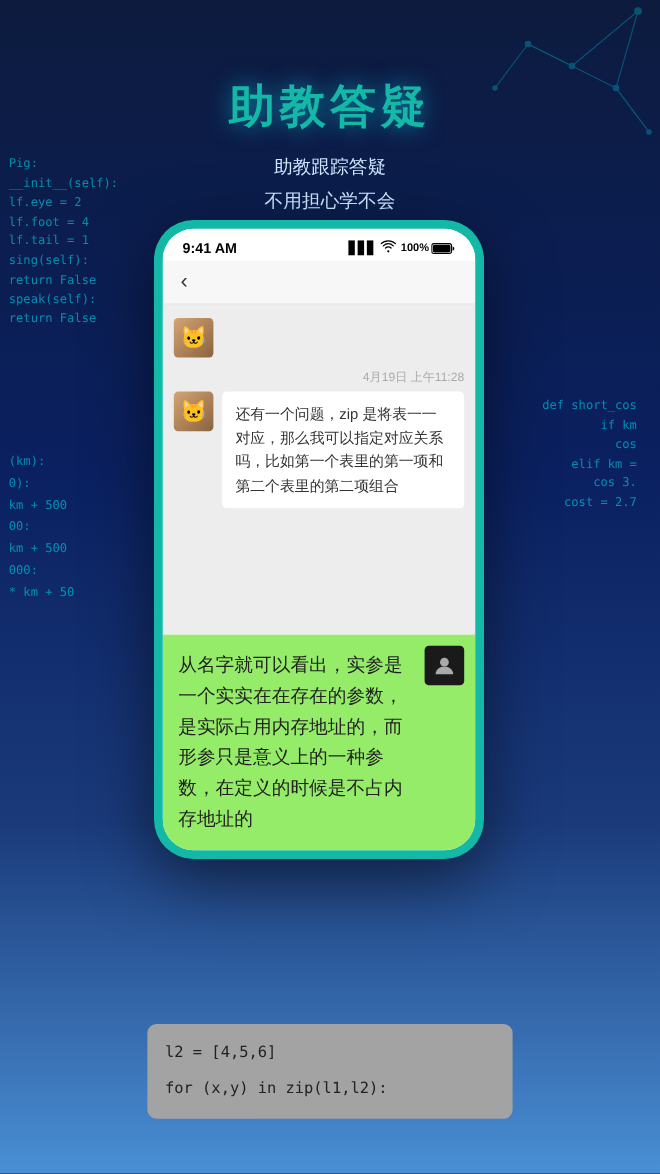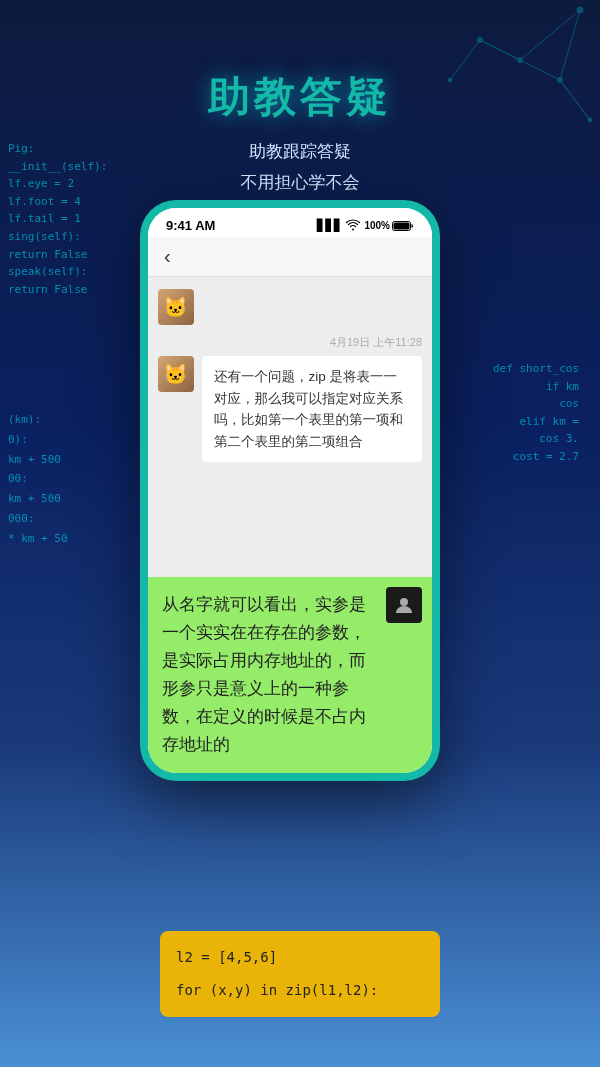--- a/index.html
+++ b/index.html
@@ -202,22 +202,22 @@
       color: #aaa;
       font-size: 11px;
       margin: 6px 0;
     }
 
     .code-bubble {
       position: absolute;
       bottom: 20px;
       left: 50%;
       transform: translateX(-50%);
-      width: 280px;
-      background: #eab308;
+      width: 332px;
+      background: #a3a3a3;
       border-radius: 8px;
       padding: 14px 16px;
       font-size: 14px;
       font-family: monospace;
       color: #222;
       line-height: 1.8;
     }
 
     
     .network-svg {

